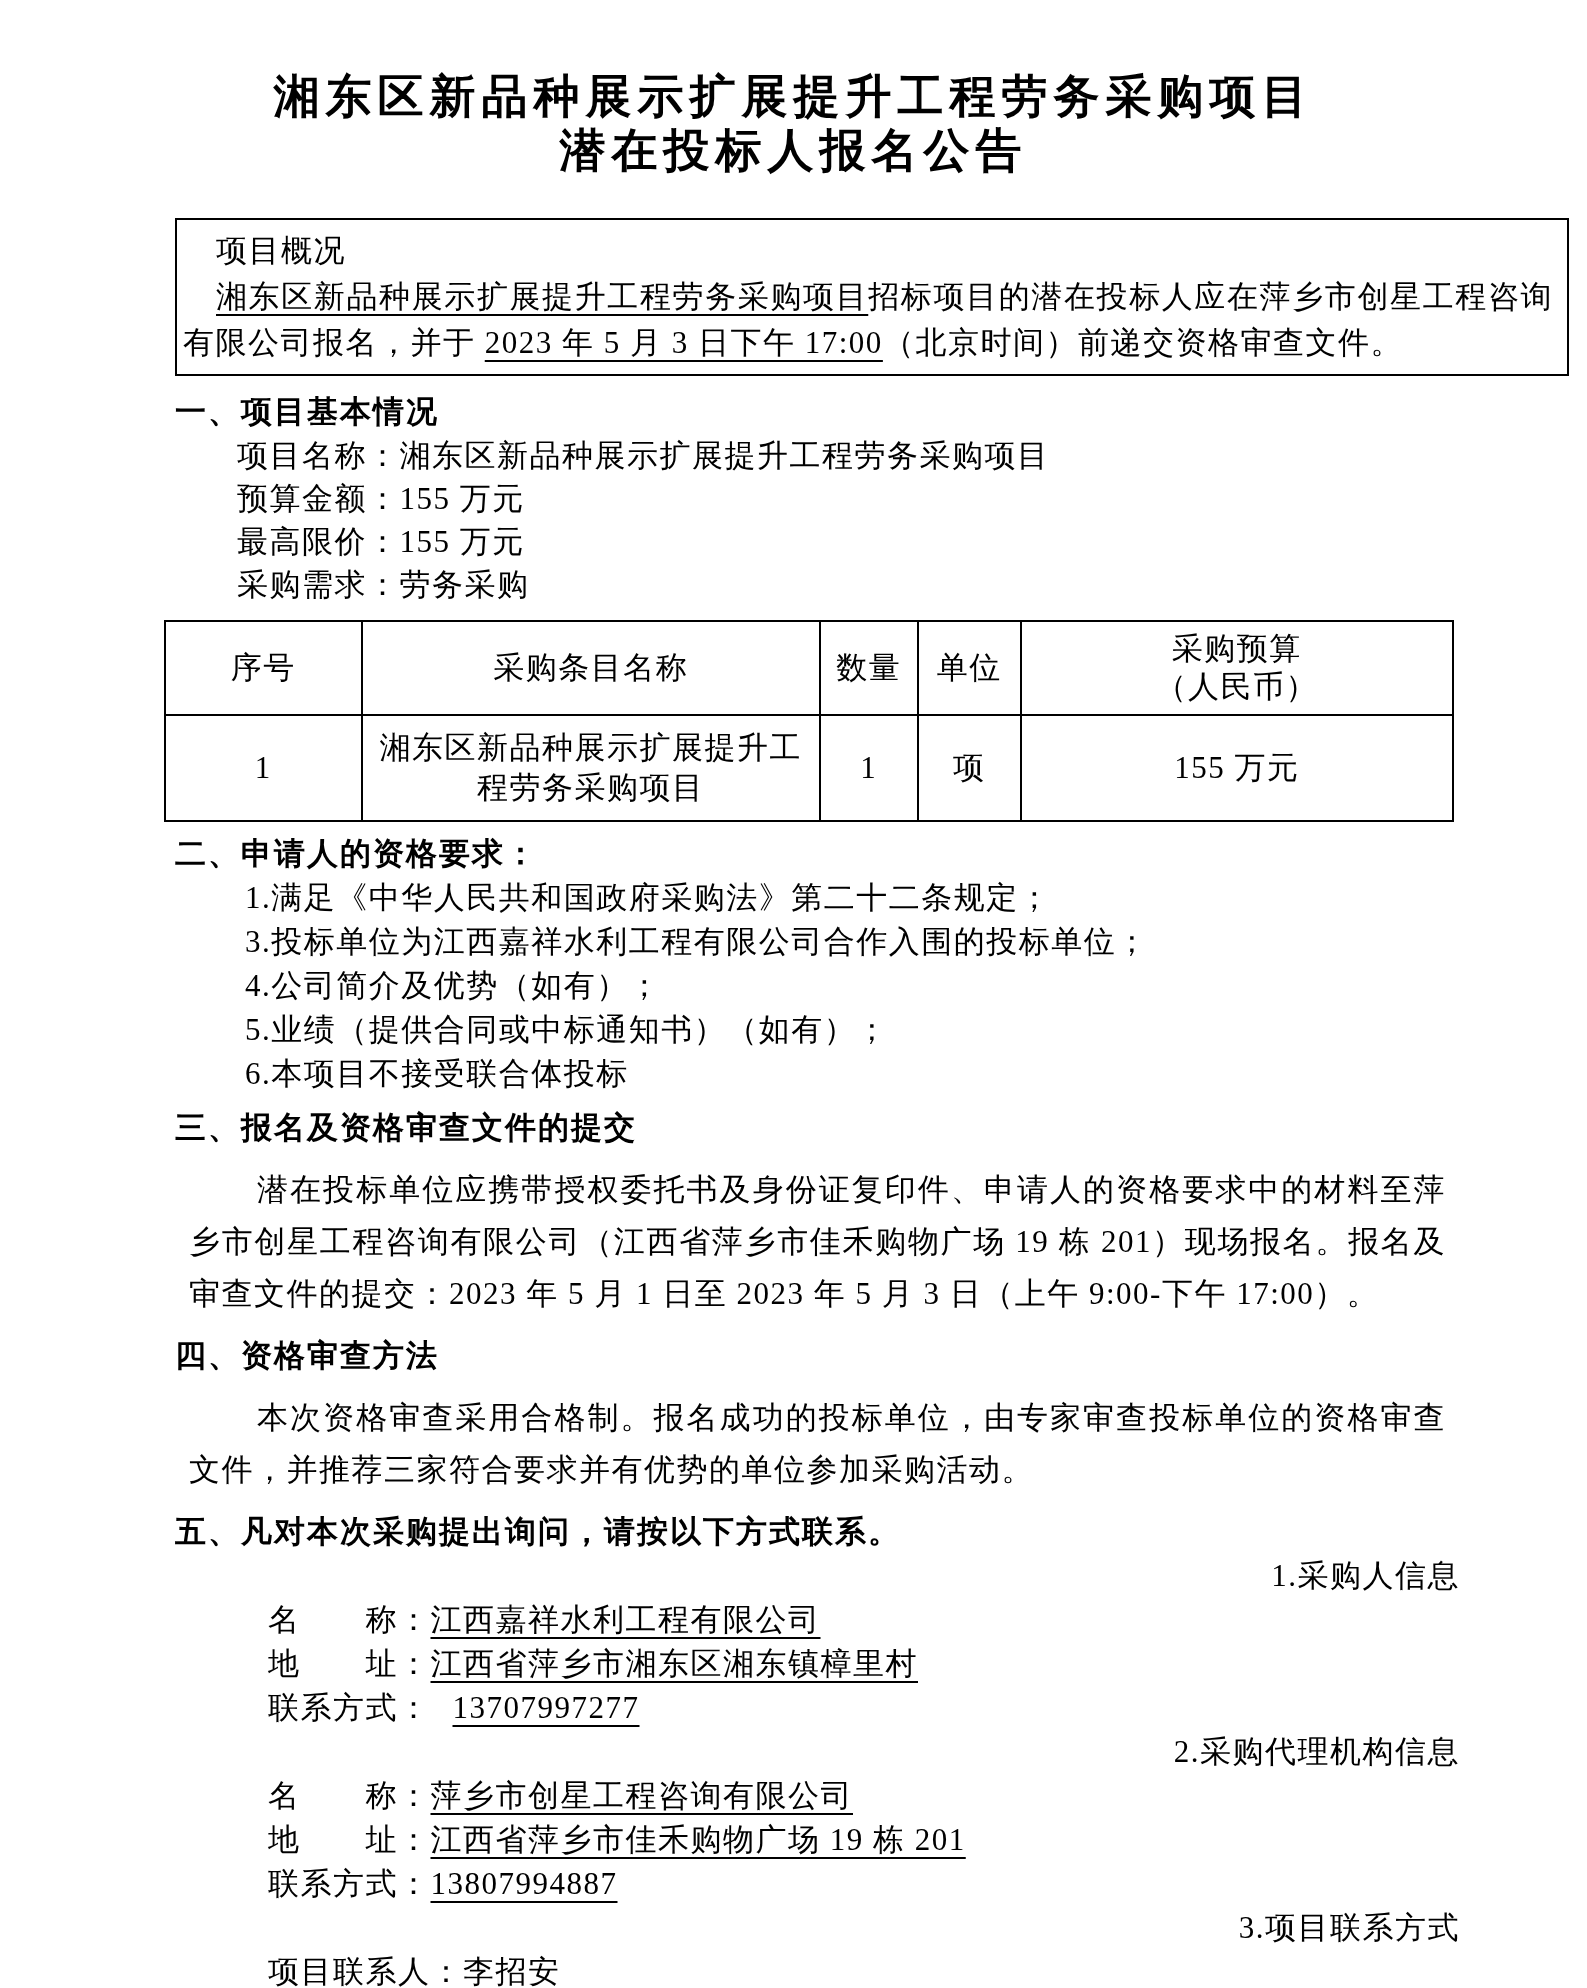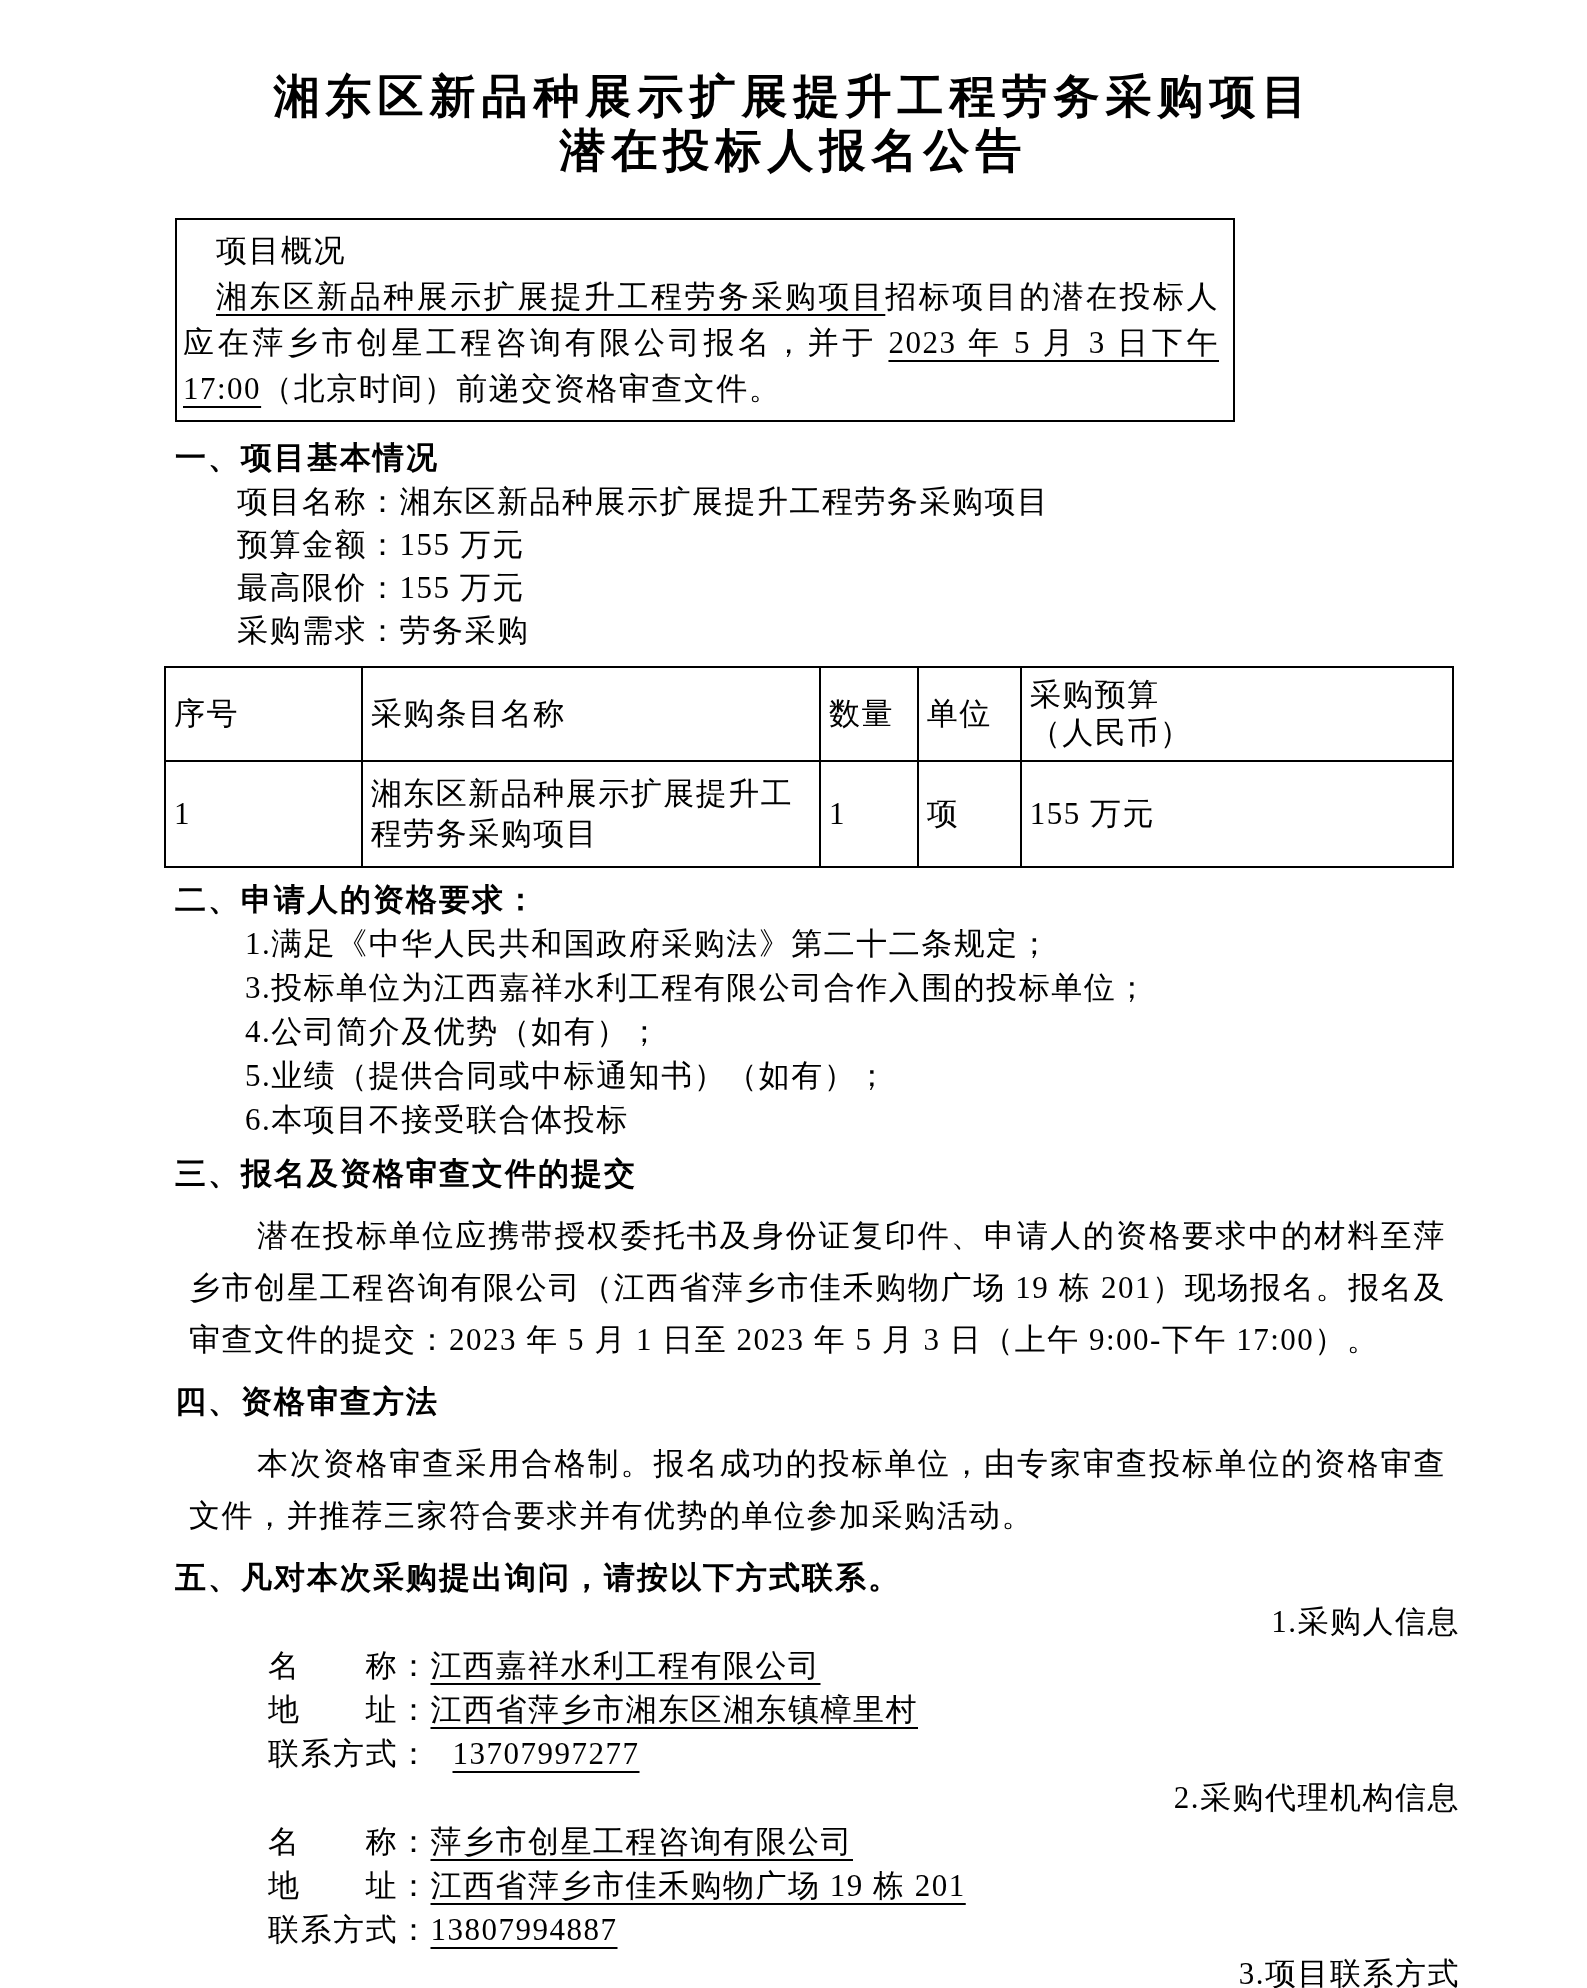--- a/index.html
+++ b/index.html
@@ -24,42 +24,42 @@
     line-height: 1.17;
     font-family: "Liberation Serif", "DejaVu Serif", serif;
   }
   .content {
     width: 1285px;
     margin-left: 175px;
     margin-top: 40px;
   }
   .box {
     box-sizing: border-box;
-    width: 1060px;
+    width: 1394px;
     border: 2px solid #000;
     padding: 8px 14px 8px 6px;
     line-height: 46px;
   }
   .box .line-head { text-indent: 33px; }
   .box .para { text-indent: 33px; text-align: justify; }
   .hd {
     font-weight: bold;
     line-height: 44px;
     letter-spacing: 2px;
     font-family: "Liberation Sans", "DejaVu Sans", sans-serif;
     margin-top: 10px;
   }
   .hd.first { margin-top: 14px; }
   .sec1 { margin-left: 62px; line-height: 43px; }
   .doc-table {
     border-collapse: collapse;
     width: 1290px;
     margin-left: -11px;
     margin-top: 14px;
-    text-align: left;
+    text-align: center;
   }
   .doc-table td { border: 2px solid #000; padding: 4px 8px; }
   .doc-table .thead td { height: 84px; line-height: 38px; }
   .doc-table .tbody td { height: 96px; line-height: 40px; }
   .list { margin-left: 70px; line-height: 44px; }
   .para-std {
     margin: 14px;
     text-indent: 68px;
     text-align: justify;
     line-height: 52px;

